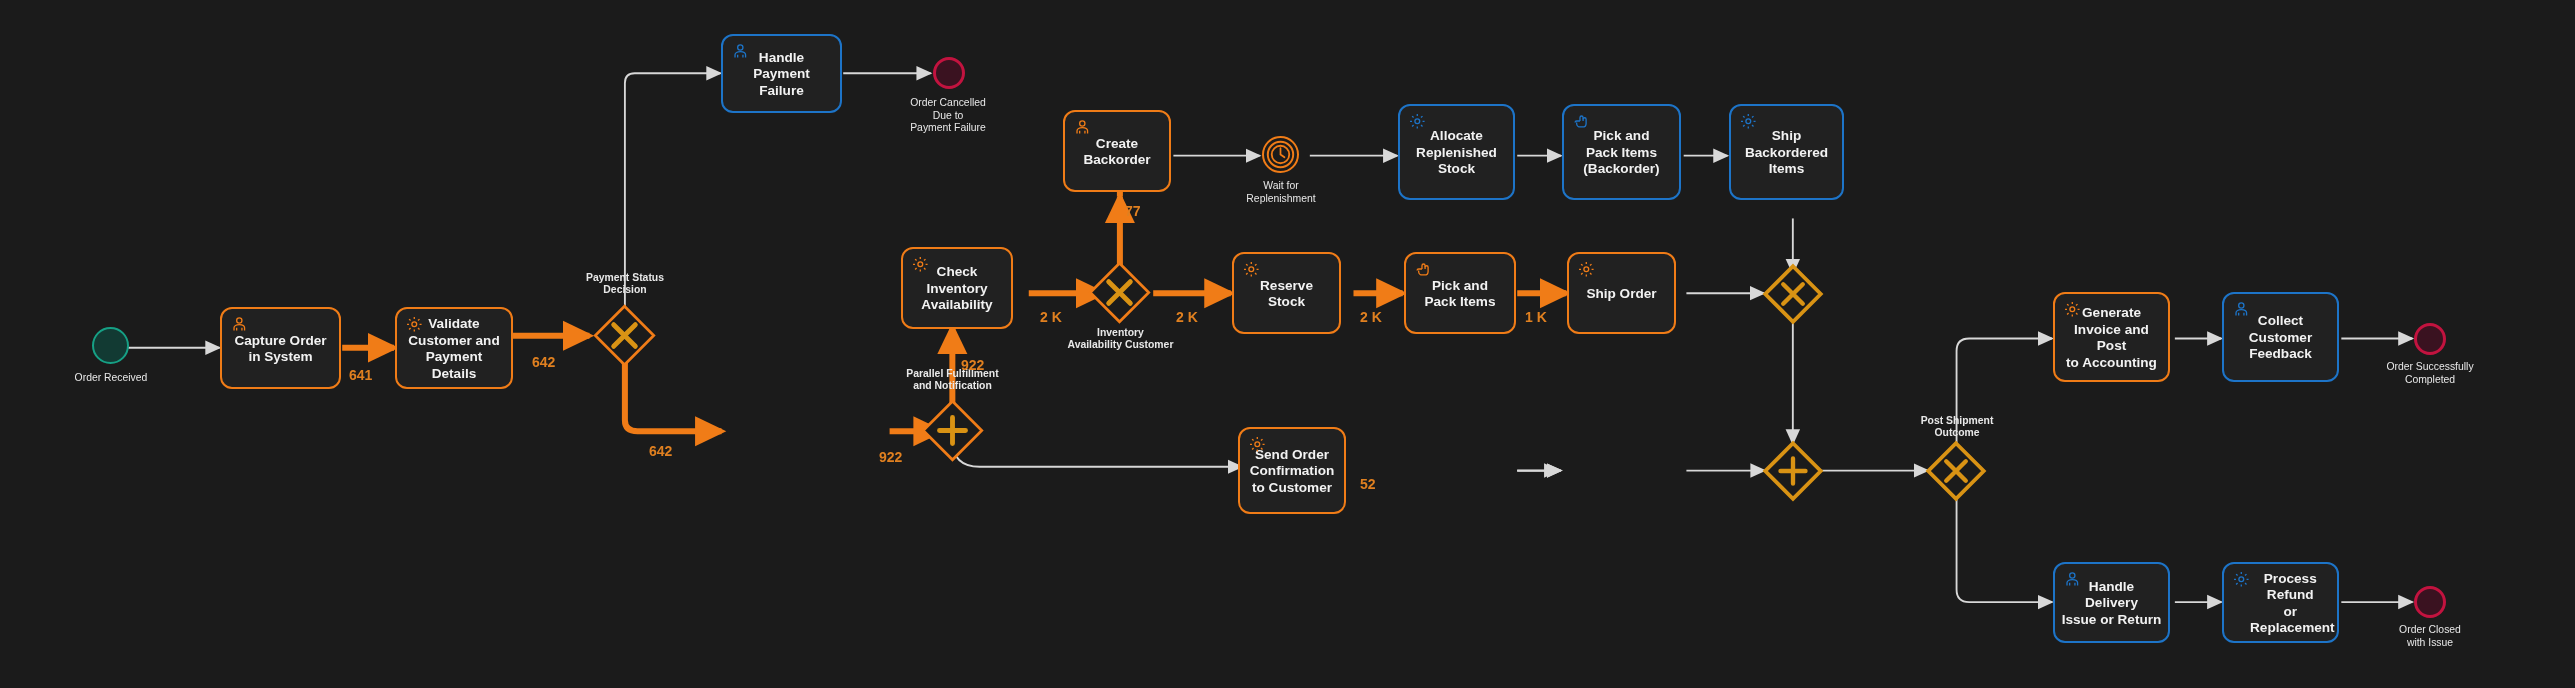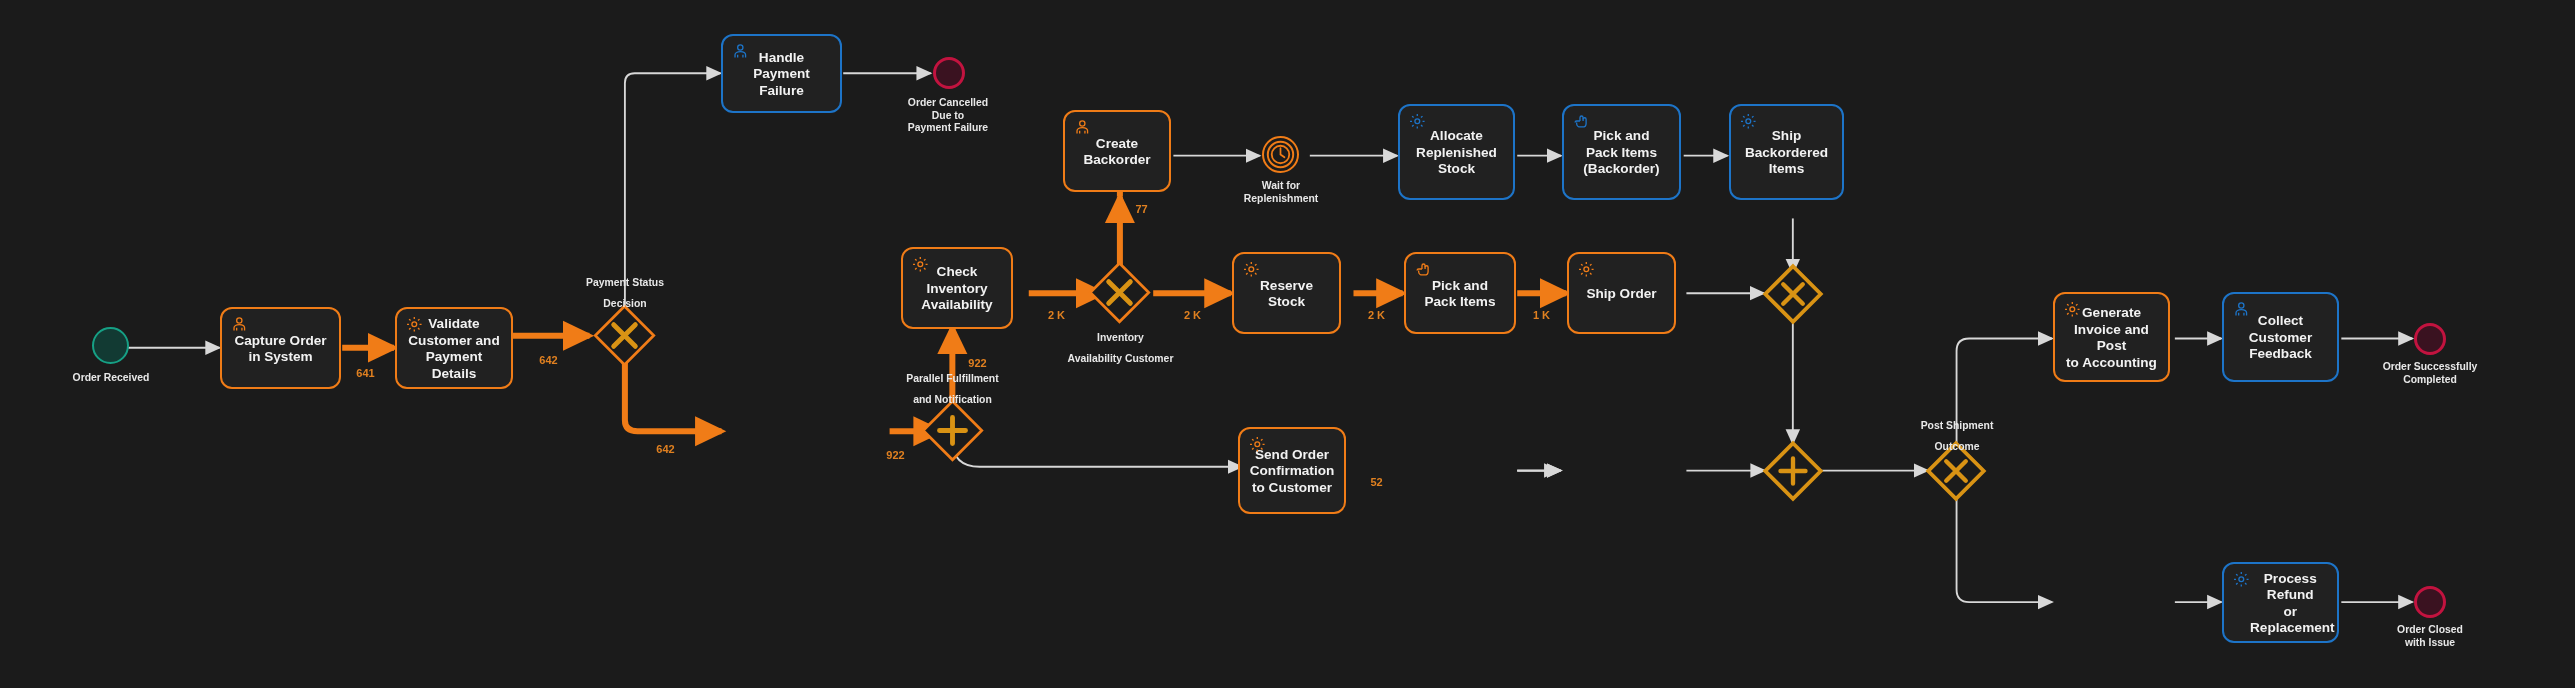--- a/index.html
+++ b/index.html
@@ -26,35 +26,35 @@
 
   
   .event{border-radius:50%;}
   .event.start{background:#123a33;border:2.7px solid #16a085;}
   .event.end{background:#3a1220;border:3.8px solid #c2133f;}
   .event.timer{background:#1b1b1b;border:2.2px solid #f07c17;display:block;}
   .event .tmico{position:absolute;left:0;top:0;width:100%;height:100%;}
 
   .evlabel{
     position:absolute;text-align:center;color:#e8e8e8;
-    font-size:10.4px;line-height:12.6px;font-weight:bold;white-space:pre-line;
+    font-size:10.4px;line-height:12.6px;font-weight:normal;white-space:pre-line;
   }
 
   
   .gw{position:absolute;}
   .gw svg{display:block;}
   .gwlabel{
     position:absolute;text-align:center;color:#e8e8e8;
-    font-size:10.4px;line-height:21px;font-weight:bold;white-space:pre-line;
+    font-size:10.4px;line-height:12px;font-weight:bold;white-space:pre-line;
   }
 
   
   .elabel{
-    position:absolute;color:#e08020;font-size:11px;font-weight:bold;
-    white-space:nowrap;text-align:center;
+    position:absolute;color:#e08020;font-size:14px;font-weight:bold;
+    white-space:nowrap;text-align:left;
   }
 </style>
 </head>
 <body>
 
 <div id="stage">
 
   <svg class="edges" viewBox="0 0 4720 1262">
     <defs>
       <marker id="ag" markerWidth="9" markerHeight="9" refX="7.6" refY="4.5" orient="auto">
@@ -271,20 +271,31 @@
         <circle cx="12" cy="7" r="3.4"></circle>
           <path d="M5.2 20v-3.4c0-2.6 3-4.2 6.8-4.2s6.8 1.6 6.8 4.2V20"></path>
           <path d="M8.6 20v-3.4M15.4 20v-3.4"></path>
       </svg>
     </span>
     <span class="label">Collect
 Customer
 Feedback</span>
   </div>
 
+  <div class="node task idle" style="left:2053px;top:562px;width:117px;height:81px;">
+    <span class="tico">
+      <svg viewBox="0 0 24 24" fill="none" stroke="#1d74c8" stroke-width="1.7">
+        <circle cx="12" cy="7" r="3.4"></circle>
+          <path d="M5.2 20v-3.4c0-2.6 3-4.2 6.8-4.2s6.8 1.6 6.8 4.2V20"></path>
+          <path d="M8.6 20v-3.4M15.4 20v-3.4"></path>
+      </svg>
+    </span>
+    <span class="label">Handle Delivery
+Issue or Return</span>
+  </div>
 
   <div class="node task idle" style="left:2222px;top:562px;width:117px;height:81px;padding-left:26px;">
     <span class="tico">
       <svg viewBox="0 0 24 24" fill="none" stroke="#1d74c8" stroke-width="1.7">
         <circle cx="12" cy="12" r="3.1"></circle>
         <path d="M12 2.6v2.6M12 18.8v2.6M2.6 12h2.6M18.8 12h2.6M5.3 5.3l1.9 1.9M16.8 16.8l1.9 1.9M18.7 5.3l-1.9 1.9M7.2 16.8l-1.9 1.9"></path>
       </svg>
     </span>
     <span class="label">Process Refund
 or Replacement</span>

